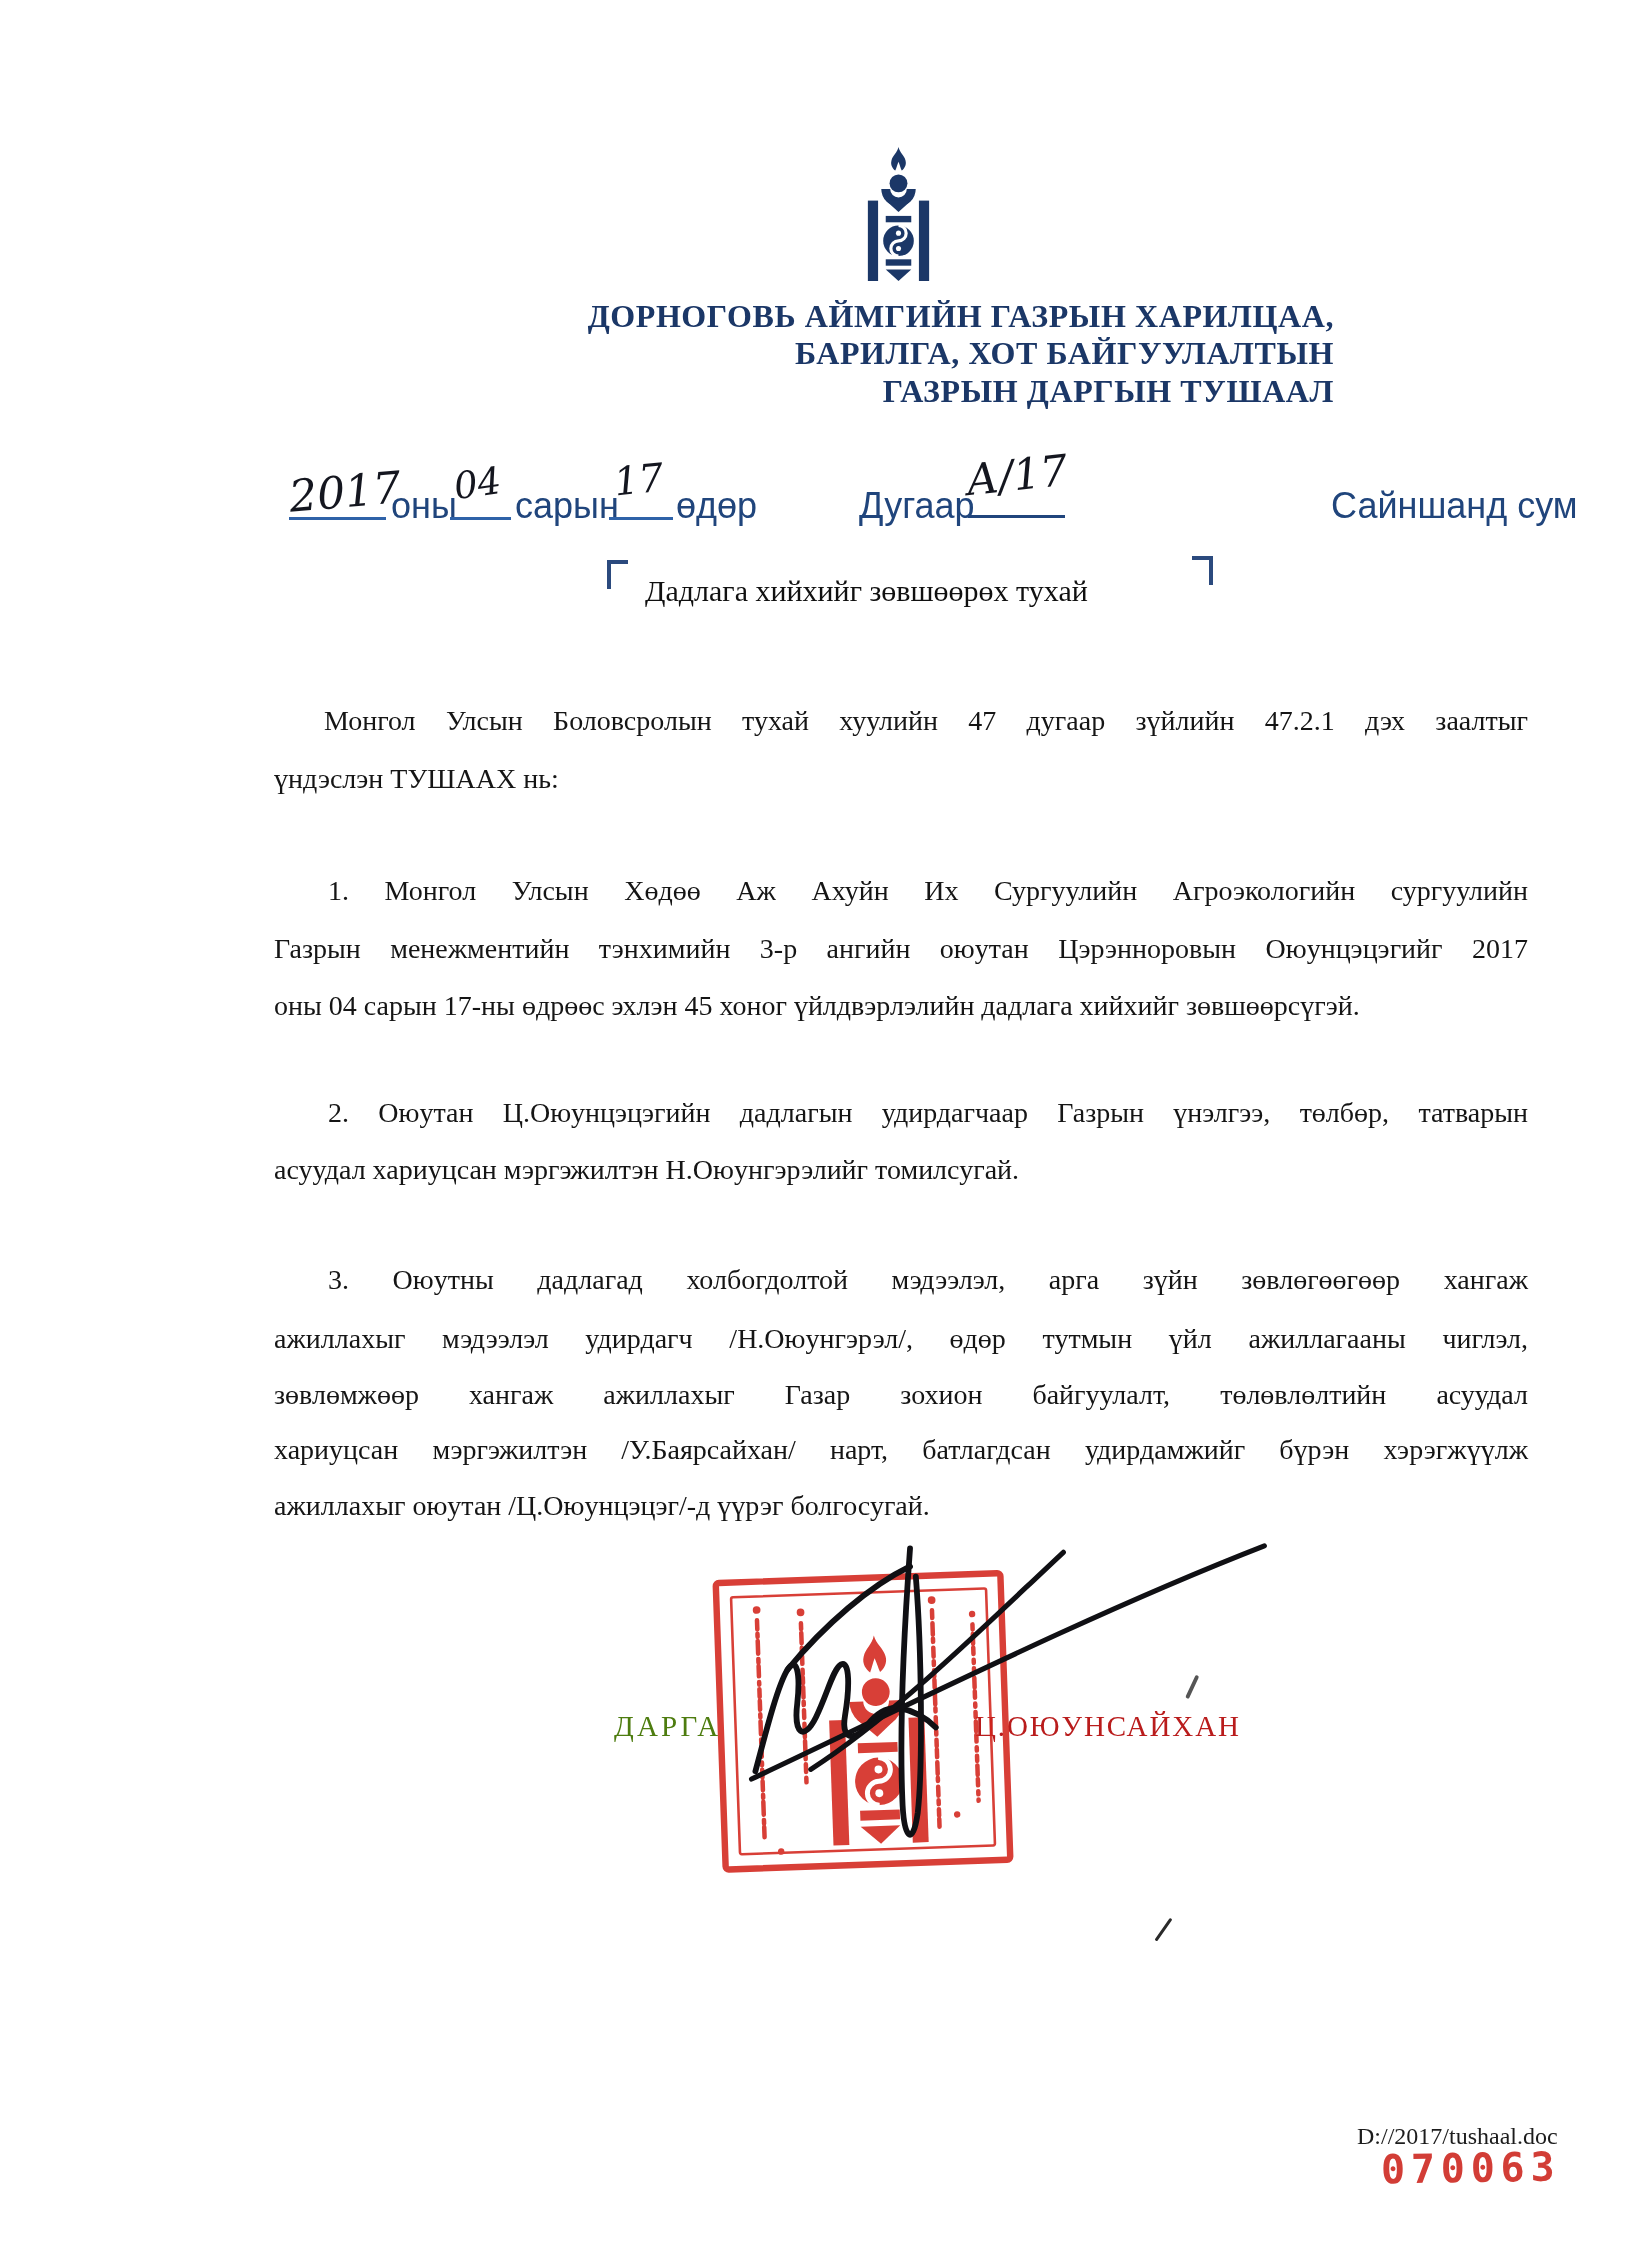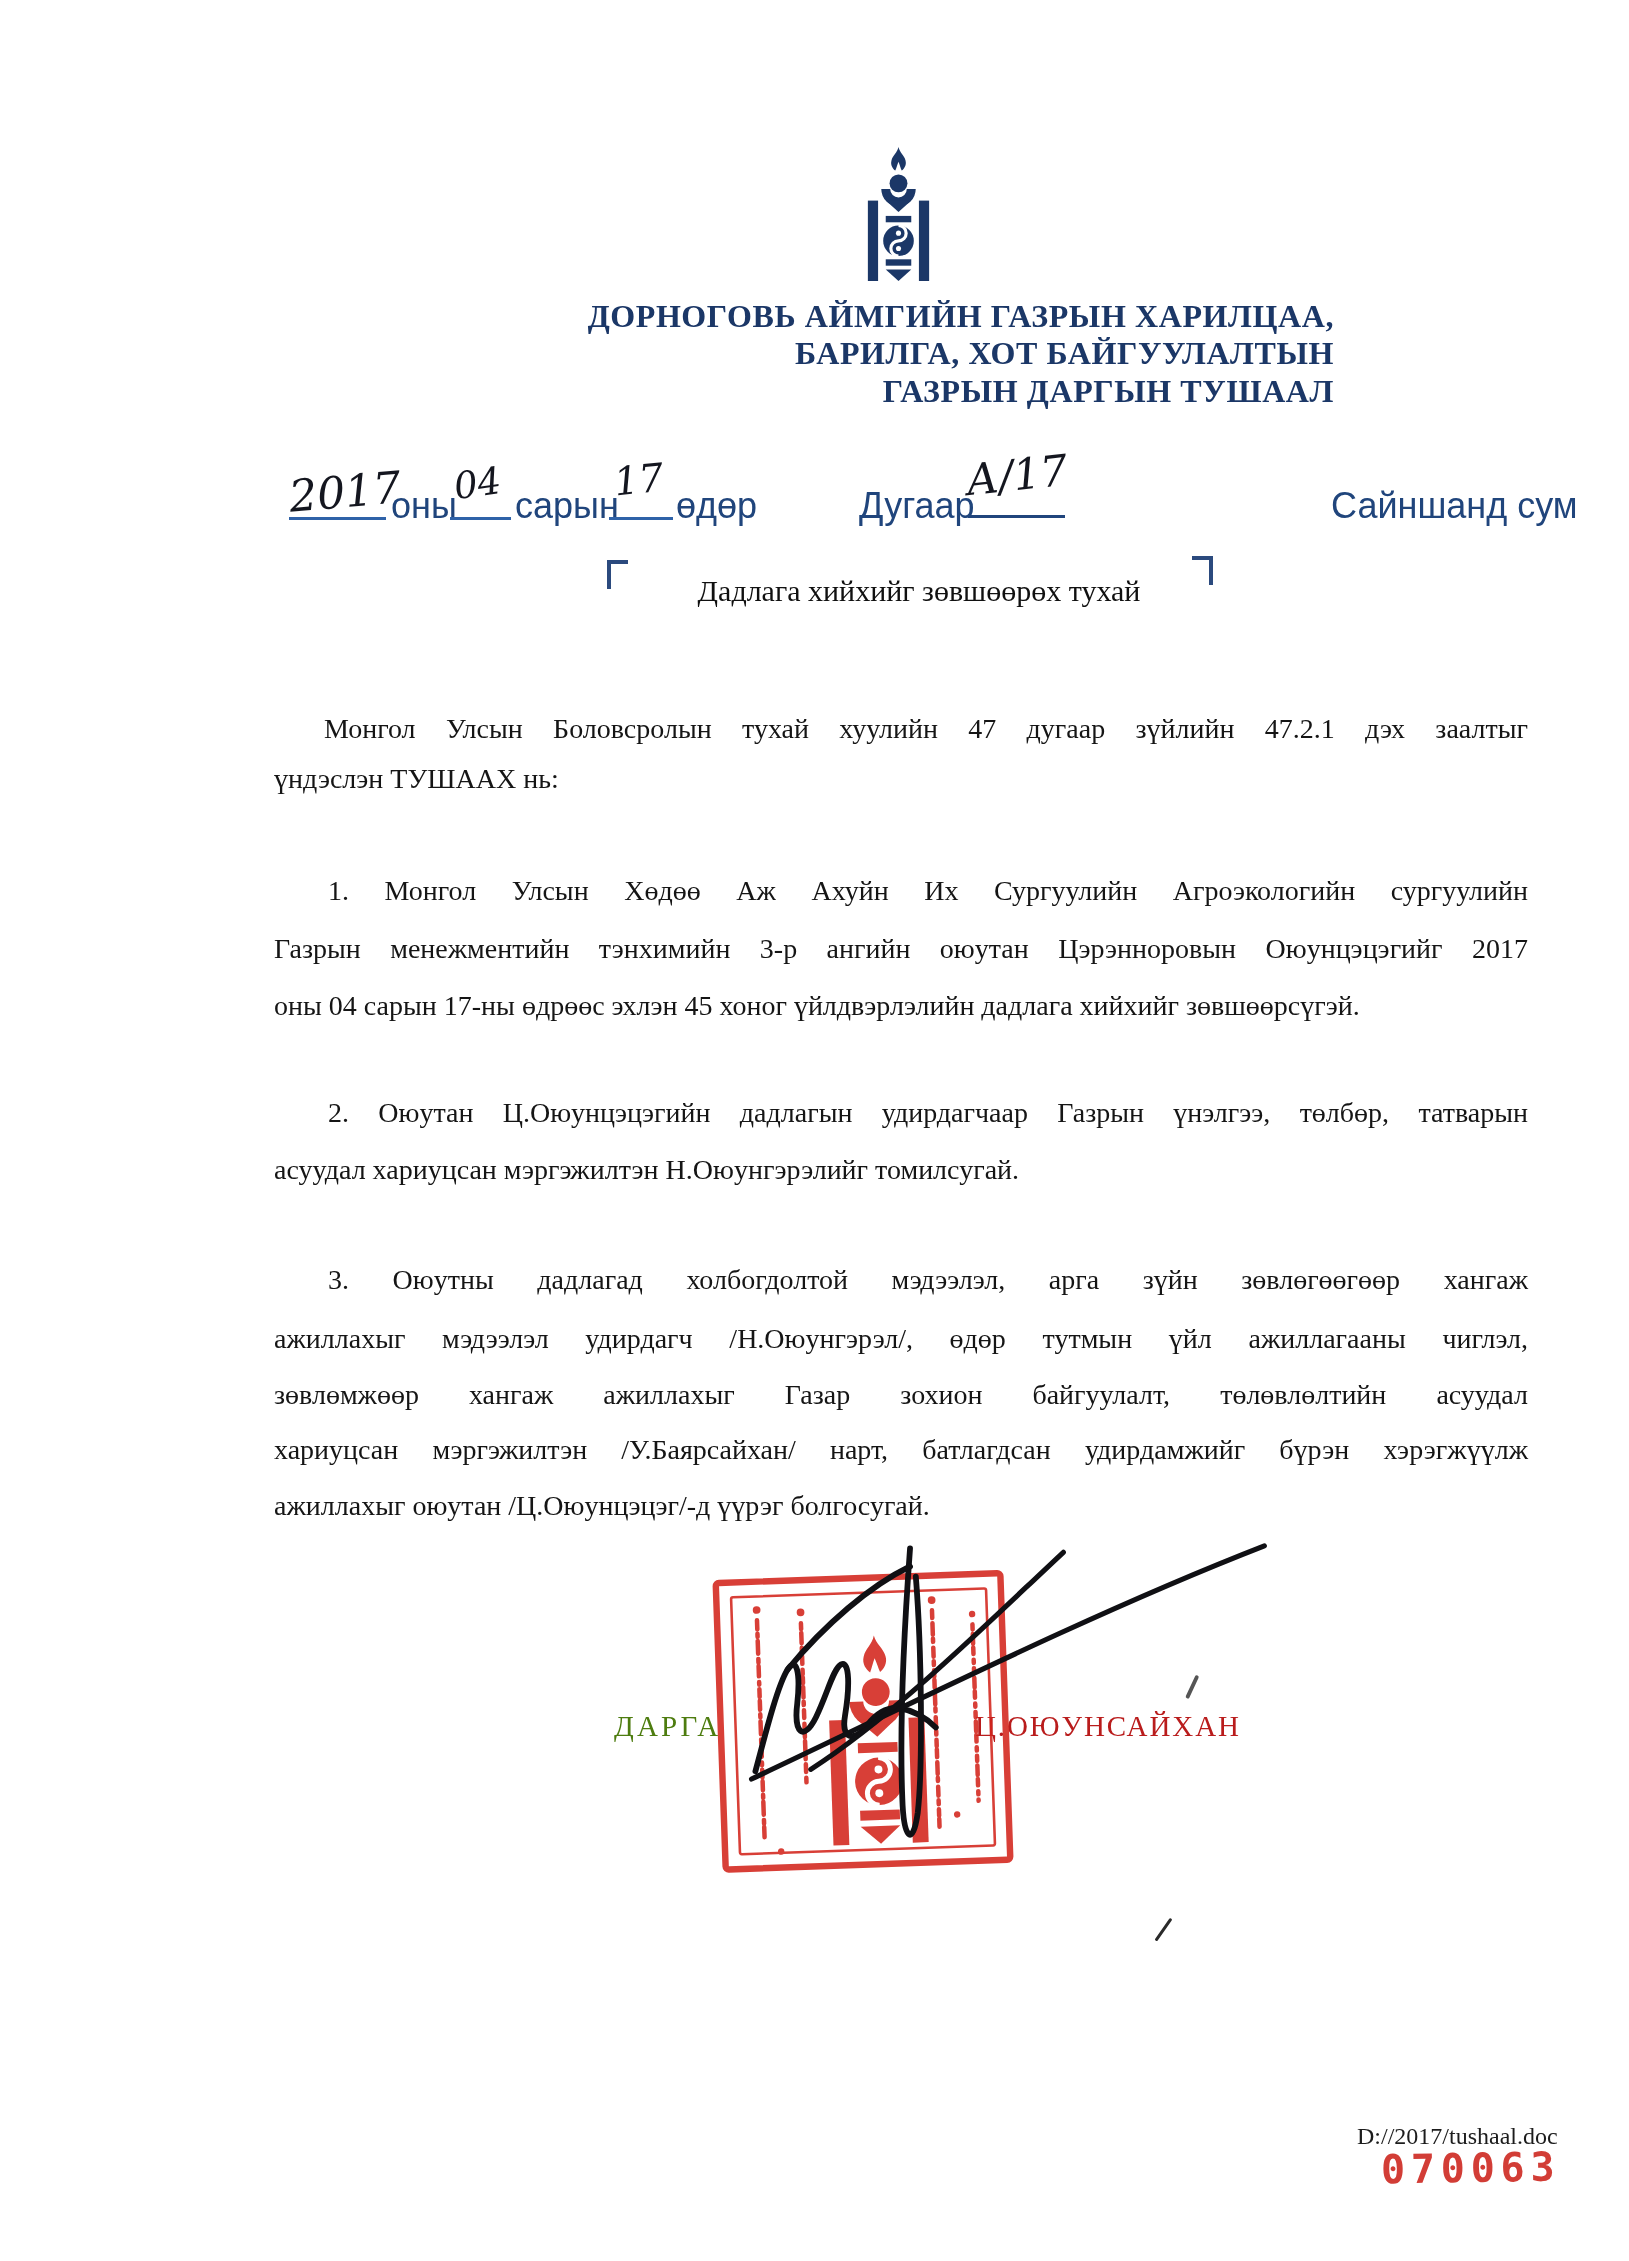--- a/index.html
+++ b/index.html
@@ -38,34 +38,34 @@
   .hand {
     position: absolute; font-family: "DejaVu Serif", serif; font-style: italic;
     color: var(--ink_black); white-space: nowrap;
   }
   .uline { position: absolute; height: 3.2px; background: var(--underline_blue); }
   .uline.dark { background: var(--label_blue); }
 
   
   .doc-title {
     position: absolute; left: 645px; top: 574px; width: 548px;
-    text-align: center; font-size: 30px; color: #101010; white-space: nowrap;
+    text-align: left; font-size: 30px; color: #101010; white-space: nowrap;
   }
   .brkt { position: absolute; width: 17px; height: 24.5px; border-top: 4.5px solid #2b4a7e; }
   .brkt.l { left: 607px; top: 560px; border-left: 4.5px solid #2b4a7e; }
   .brkt.r { left: 1192px; top: 556px; border-right: 4.5px solid #2b4a7e; }
 
   
   .bl {
     position: absolute; left: 274px; width: 1254px;
     font-size: 28px; line-height: 35px; color: var(--body_black);
     text-align: justify; text-align-last: justify; white-space: normal;
   }
   .bl.last { text-align-last: left; }
-  .ind1 { text-indent: 50px; margin-top: 8px; }
+  .ind1 { text-indent: 50px; }
   .ind2 { text-indent: 54px; }
 
   
   .sigrole {
     position: absolute; left: 614px; top: 1710px;
     font-size: 29px; color: #4d7c0f; letter-spacing: 3.2px; white-space: nowrap;
   }
   .signame {
     position: absolute; left: 975px; top: 1710px;
     font-size: 29px; color: #b91c1c; letter-spacing: 1.9px; white-space: nowrap;

